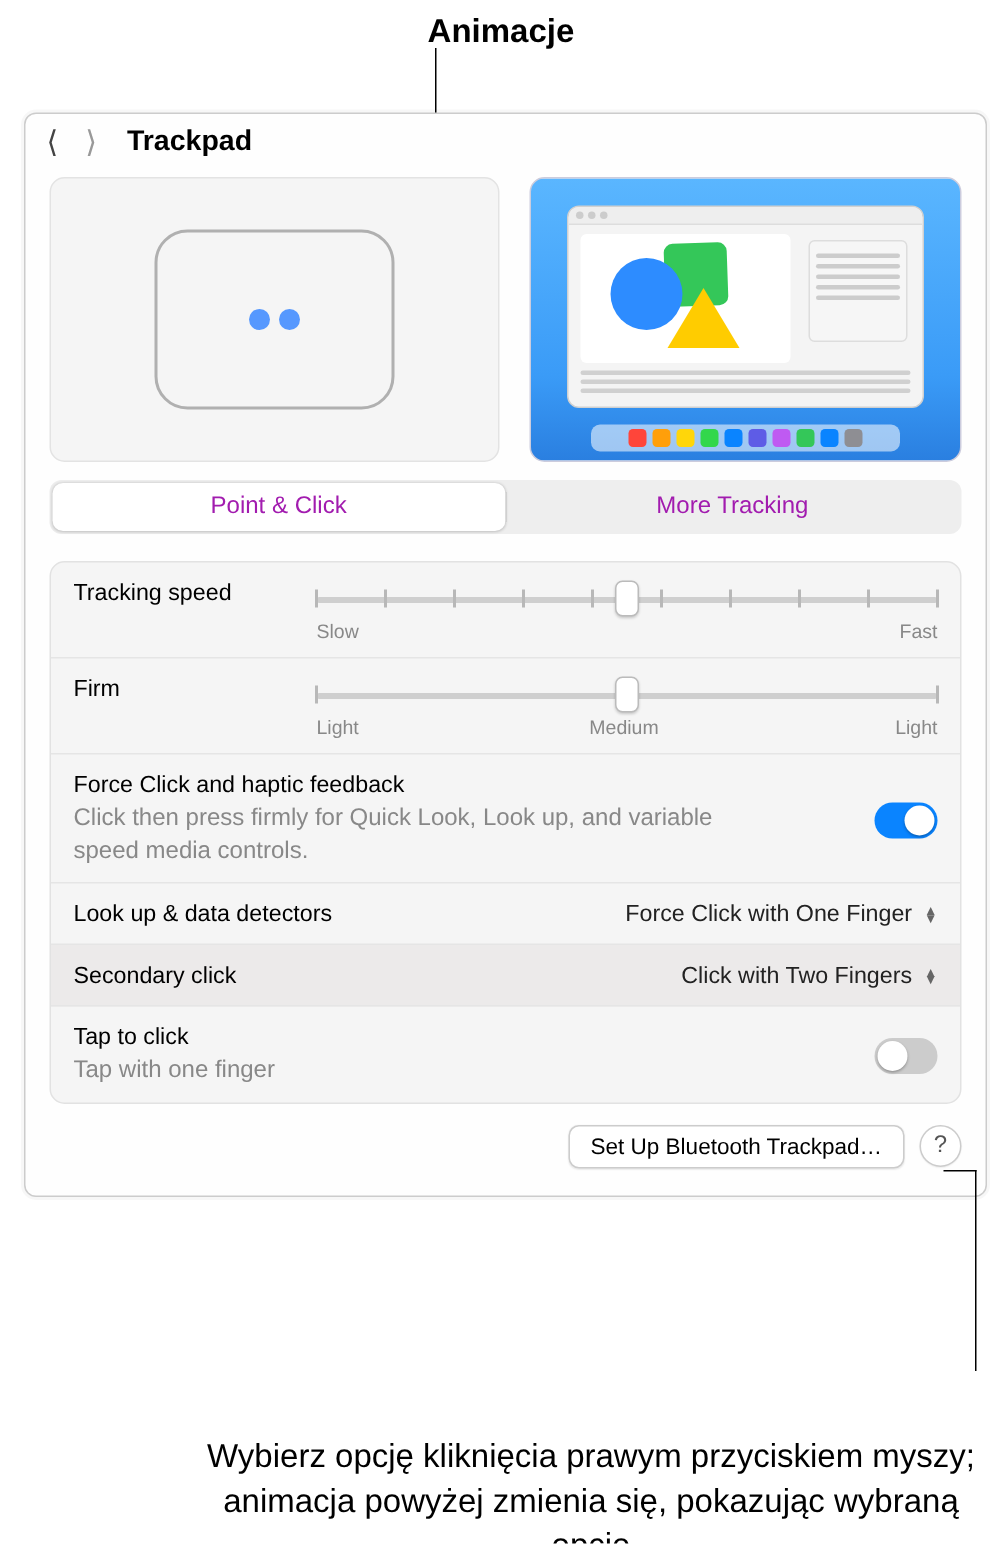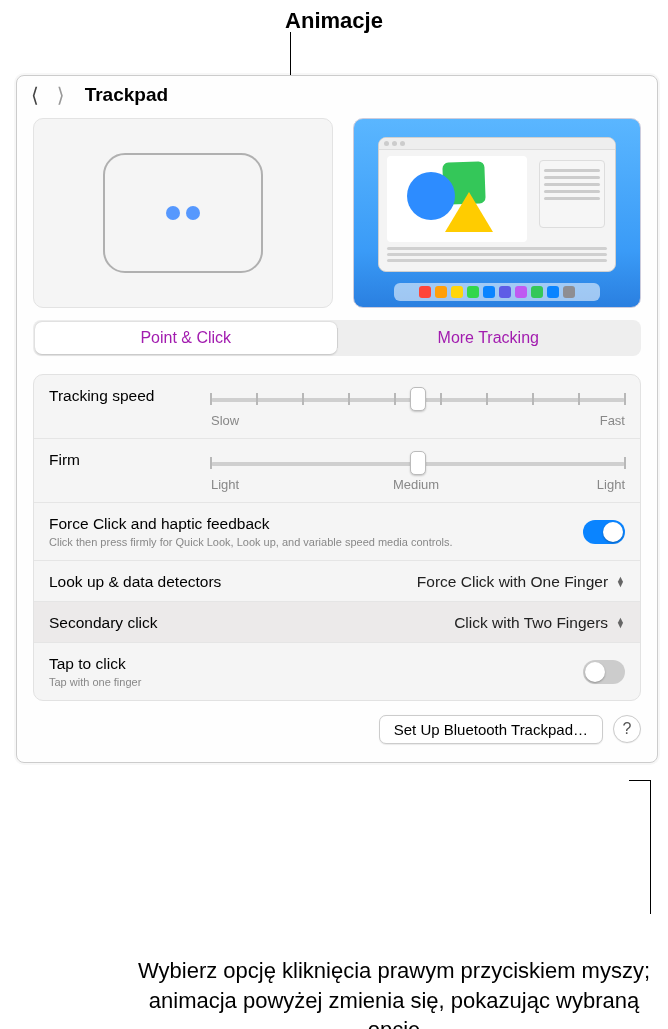--- a/index.html
+++ b/index.html
@@ -172,21 +172,21 @@
     border-radius: 10px;
   }
   .row {
     padding: 12px 15px 10px 15px;
     border-bottom: 1px solid #e5e5e5;
   }
   .row:last-child { border-bottom: none; }
   .row.selected { background: #eceaea; }
   .row-flex { display:flex; justify-content:space-between; align-items:center; }
   .row-label { font-size: 15.5px; color: #000; }
-  .row-desc { font-size: 11px; color: #888; margin-top: 2px; line-height: 1.35; max-width: 440px; }
+  .row-desc { font-size: 16px; color: #888; margin-top: 2px; line-height: 1.35; max-width: 440px; }
   .slider-wrap { display:flex; align-items:flex-start; gap: 22px; }
   .slider-body { flex:1; }
   .slider-track {
     position: relative;
     height: 22px;
     margin: 2px 0 2px 0;
   }
   .slider-rail {
     position:absolute; left:0; right:0; top: 9px;
     height:4px; background:#cfcfcf; border-radius:2px;

